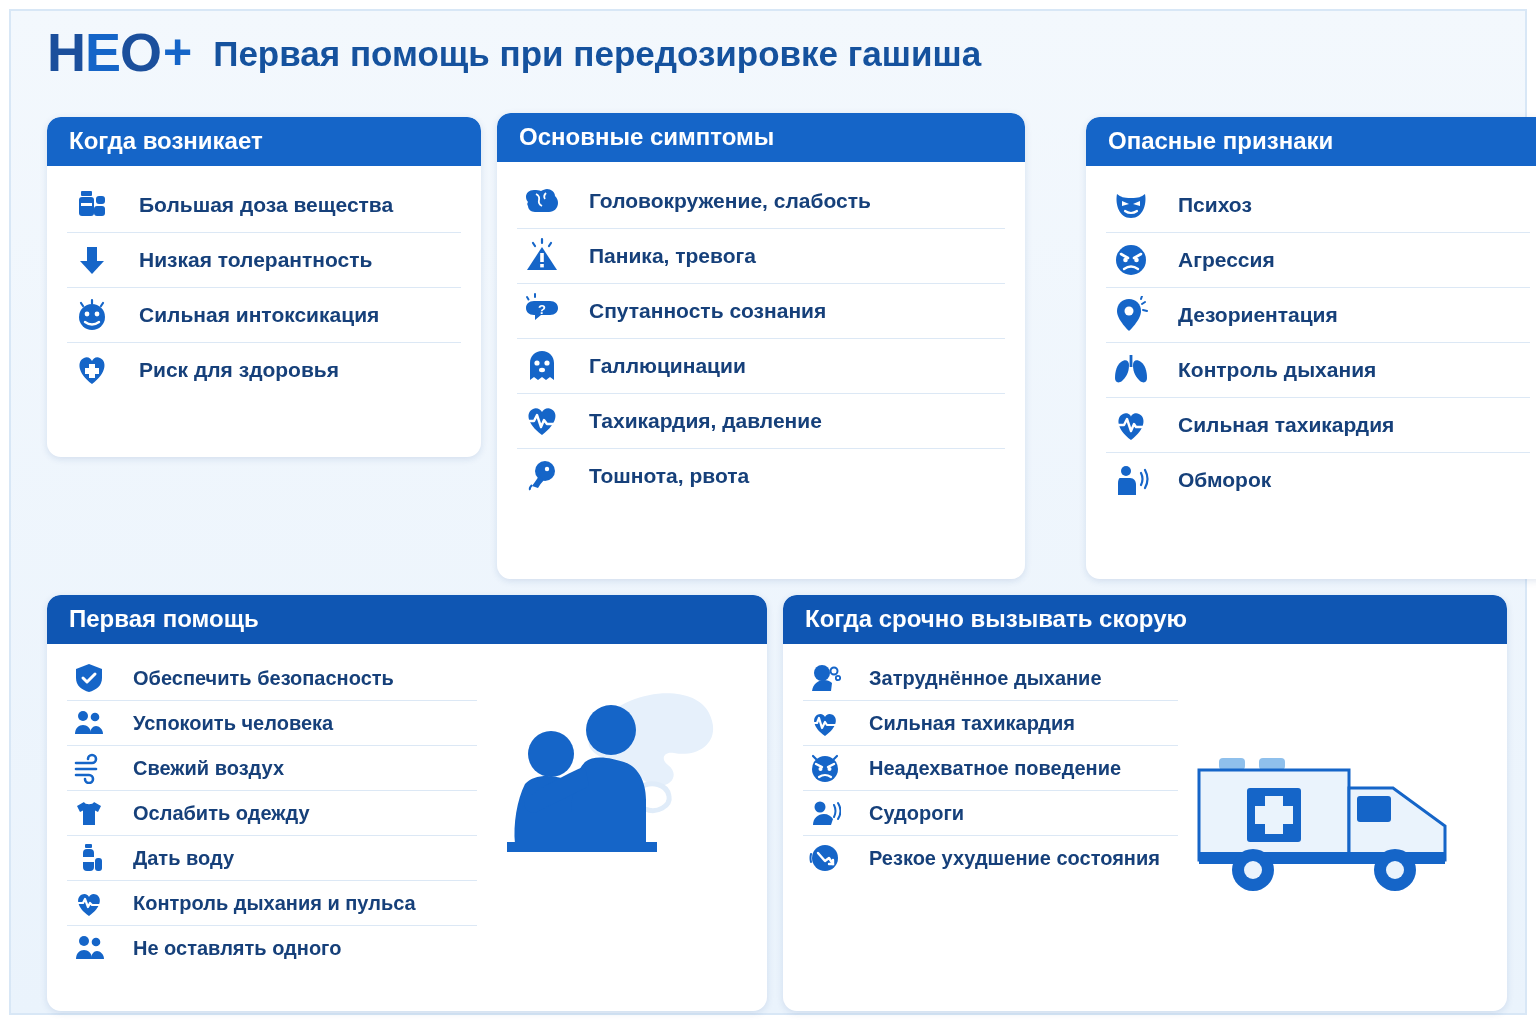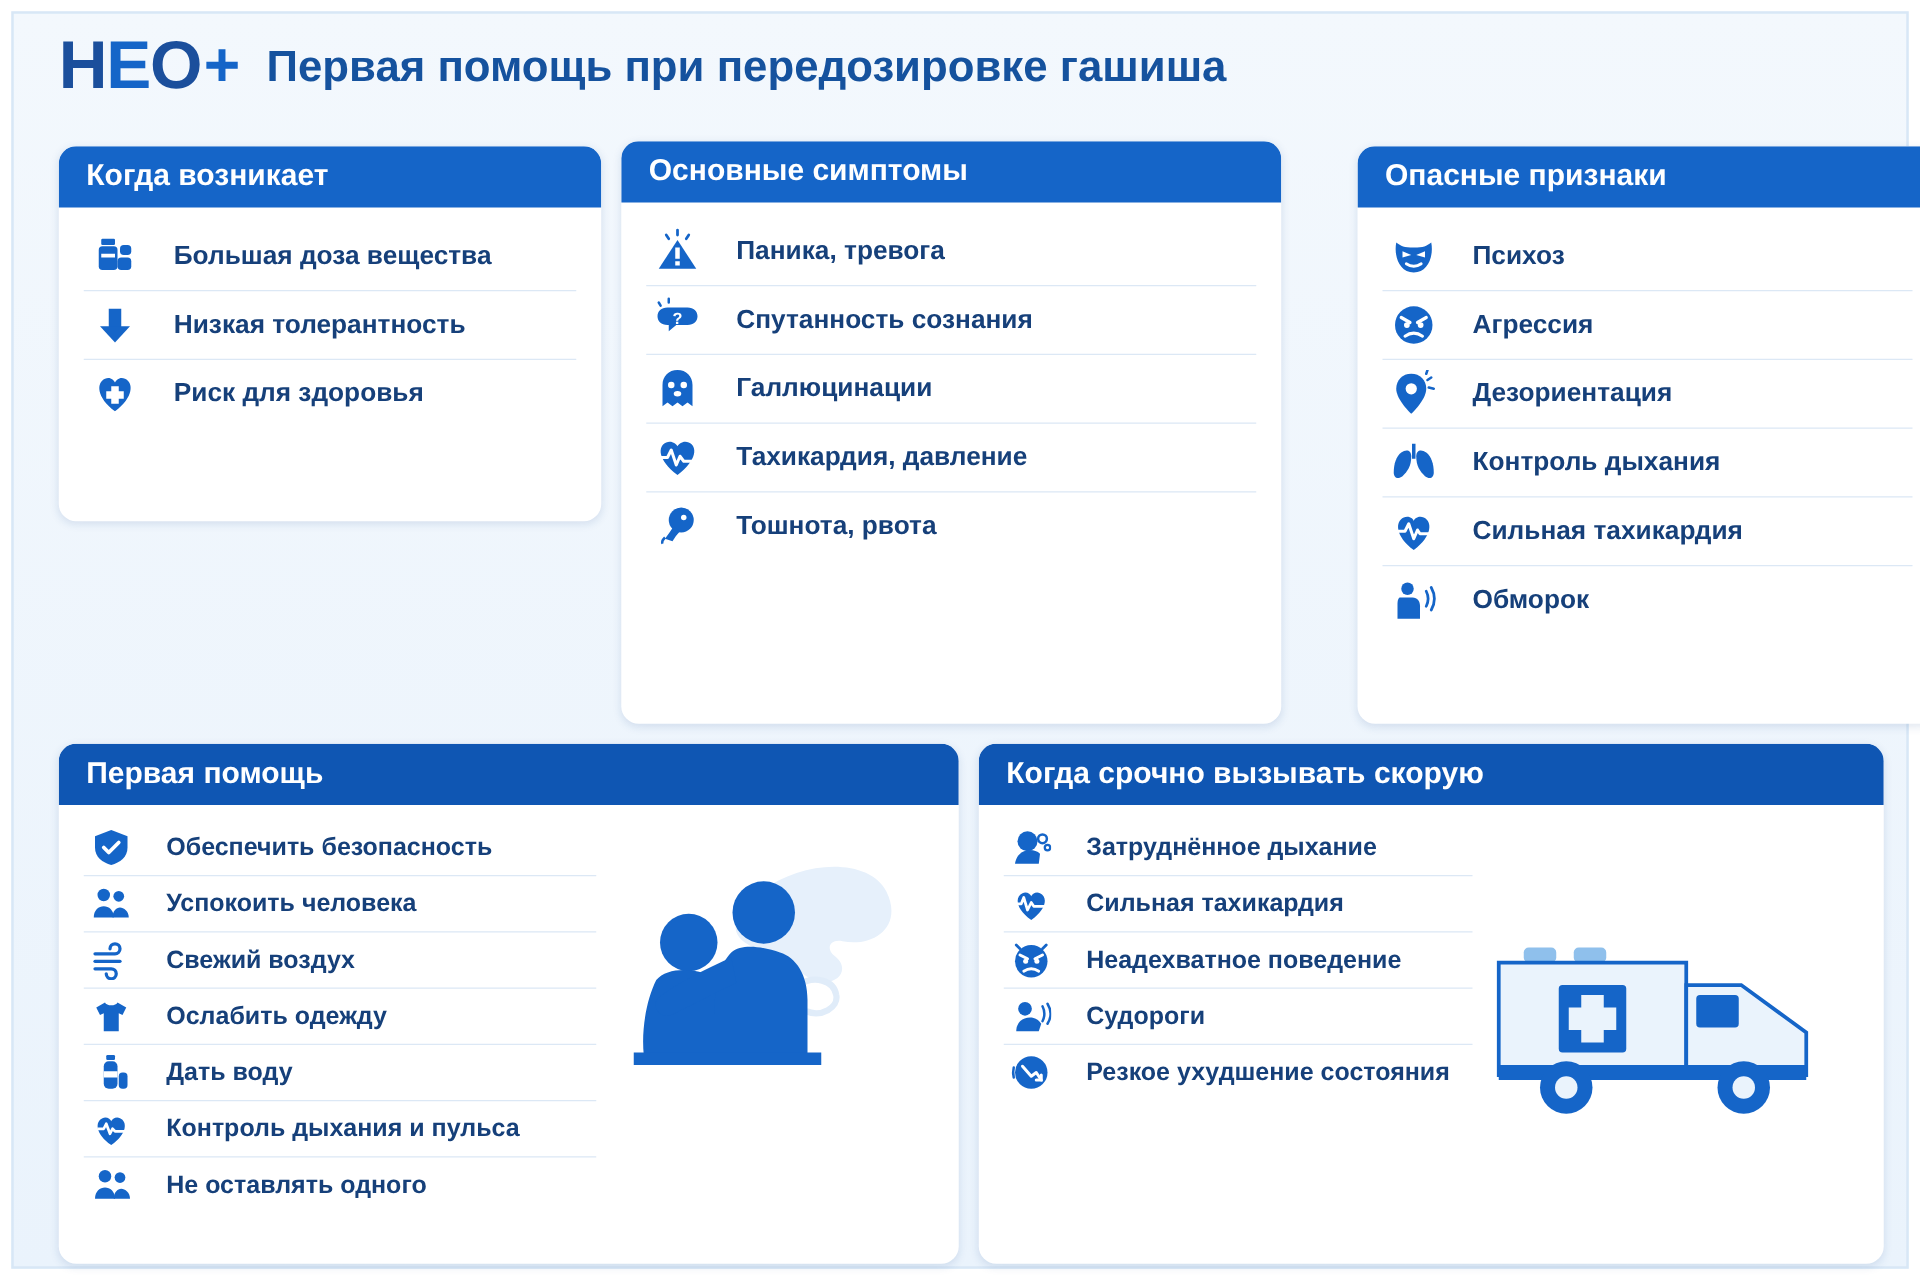--- a/index.html
+++ b/index.html
@@ -103,21 +103,21 @@
     width: 42px;
     height: 42px;
     display: flex;
     align-items: center;
     justify-content: center;
     color: #1565c8;
   }
   .ico svg { display: block; }
 
   
-  #card-when     { left: 38px;  top: 108px;  width: 434px; height: 300px; }
+  #card-when     { left: 38px;  top: 108px;  width: 434px; height: 340px; }
   #card-symptoms { left: 488px; top: 104px;  width: 528px; height: 466px; }
   #card-danger   { left: 1034px;top: 108px;  width: 464px; height: 462px; margin-left: 43px; }
   #card-aid      { left: 38px;  top: 586px;  width: 720px; height: 416px; }
   #card-emerg    { left: 774px; top: 586px;  width: 724px; height: 416px; }
 
   #card-aid .card-body, #card-emerg .card-body { position: relative; }
   #card-aid .rows   { width: 410px; }
   #card-emerg .rows { width: 375px; }
   #card-aid .row-label   { font-size: 20px; }
   #card-emerg .row-label { font-size: 20px; }
@@ -166,39 +166,61 @@
       <div class="row">
         <span class="ico">
           <svg width="34" height="34" viewBox="0 0 34 34" fill="#1565c8">
             <rect x="12" y="4" width="10" height="16"></rect>
             <polygon points="5,18 29,18 17,31"></polygon>
           </svg>
         </span>
         <span class="row-label">Низкая толерантность</span>
       </div>
 
+      <div class="row">
+        <span class="ico">
+          <svg width="38" height="38" viewBox="0 0 38 38" fill="#1565c8">
+            <circle cx="19" cy="21" r="13"></circle>
+            <circle cx="14" cy="18" r="2.4" fill="#ffffff"></circle>
+            <circle cx="24" cy="18" r="2.4" fill="#ffffff"></circle>
+            <path d="M12 26 q7 5 14 0" stroke="#ffffff" stroke-width="2.4" fill="none" stroke-linecap="round"></path>
+            <path d="M8 7 l2 3 M19 4 l0 3.5 M30 7 l-2 3" stroke="#1565c8" stroke-width="2.2" stroke-linecap="round"></path>
+          </svg>
+        </span>
+        <span class="row-label">Сильная интоксикация</span>
+      </div>
 
       <div class="row">
         <span class="ico">
           <svg width="38" height="38" viewBox="0 0 38 38" fill="#1565c8">
             <path d="M19 33 C4 22 4 10 11 7 c4-2 7 1 8 3 1-2 4-5 8-3 7 3 7 15 -8 26z"></path>
             <rect x="16" y="13" width="6" height="14" fill="#ffffff"></rect>
             <rect x="12" y="17" width="14" height="6" fill="#ffffff"></rect>
           </svg>
         </span>
         <span class="row-label">Риск для здоровья</span>
       </div>
 
     </div>
   </div>
 
   <div class="card" id="card-symptoms">
     <div class="card-head">Основные симптомы</div>
     <div class="card-body">
 
+      <div class="row">
+        <span class="ico">
+          <svg width="40" height="40" viewBox="0 0 40 40" fill="#1565c8">
+            <path d="M12 9 c-5 0-8 3-8 7 0 2 1 4 2 5 -1 1-1 3 0 4 0 3 3 6 7 6 h14 c5 0 9-4 9-9 0-3-1-5-3-7 0-4-4-7-8-7 -2 0-4 1-6 2 -2-1-4-1-7-1z"></path>
+            <path d="M14 13 q4 2 3 6 q-1 4 3 6" stroke="#ffffff" stroke-width="1.8" fill="none"></path>
+            <path d="M24 12 q-3 3 -1 6" stroke="#ffffff" stroke-width="1.8" fill="none"></path>
+          </svg>
+        </span>
+        <span class="row-label">Головокружение, слабость</span>
+      </div>
 
       <div class="row">
         <span class="ico">
           <svg width="38" height="38" viewBox="0 0 38 38" fill="#1565c8">
             <path d="M19 10 L34 33 H4 Z"></path>
             <rect x="17.2" y="16" width="3.6" height="9" fill="#ffffff"></rect>
             <rect x="17.2" y="27" width="3.6" height="3.4" fill="#ffffff"></rect>
             <path d="M10 6 l2 3 M19 2 l0 4 M28 6 l-2 3" stroke="#1565c8" stroke-width="2.2" stroke-linecap="round"></path>
           </svg>
         </span>

